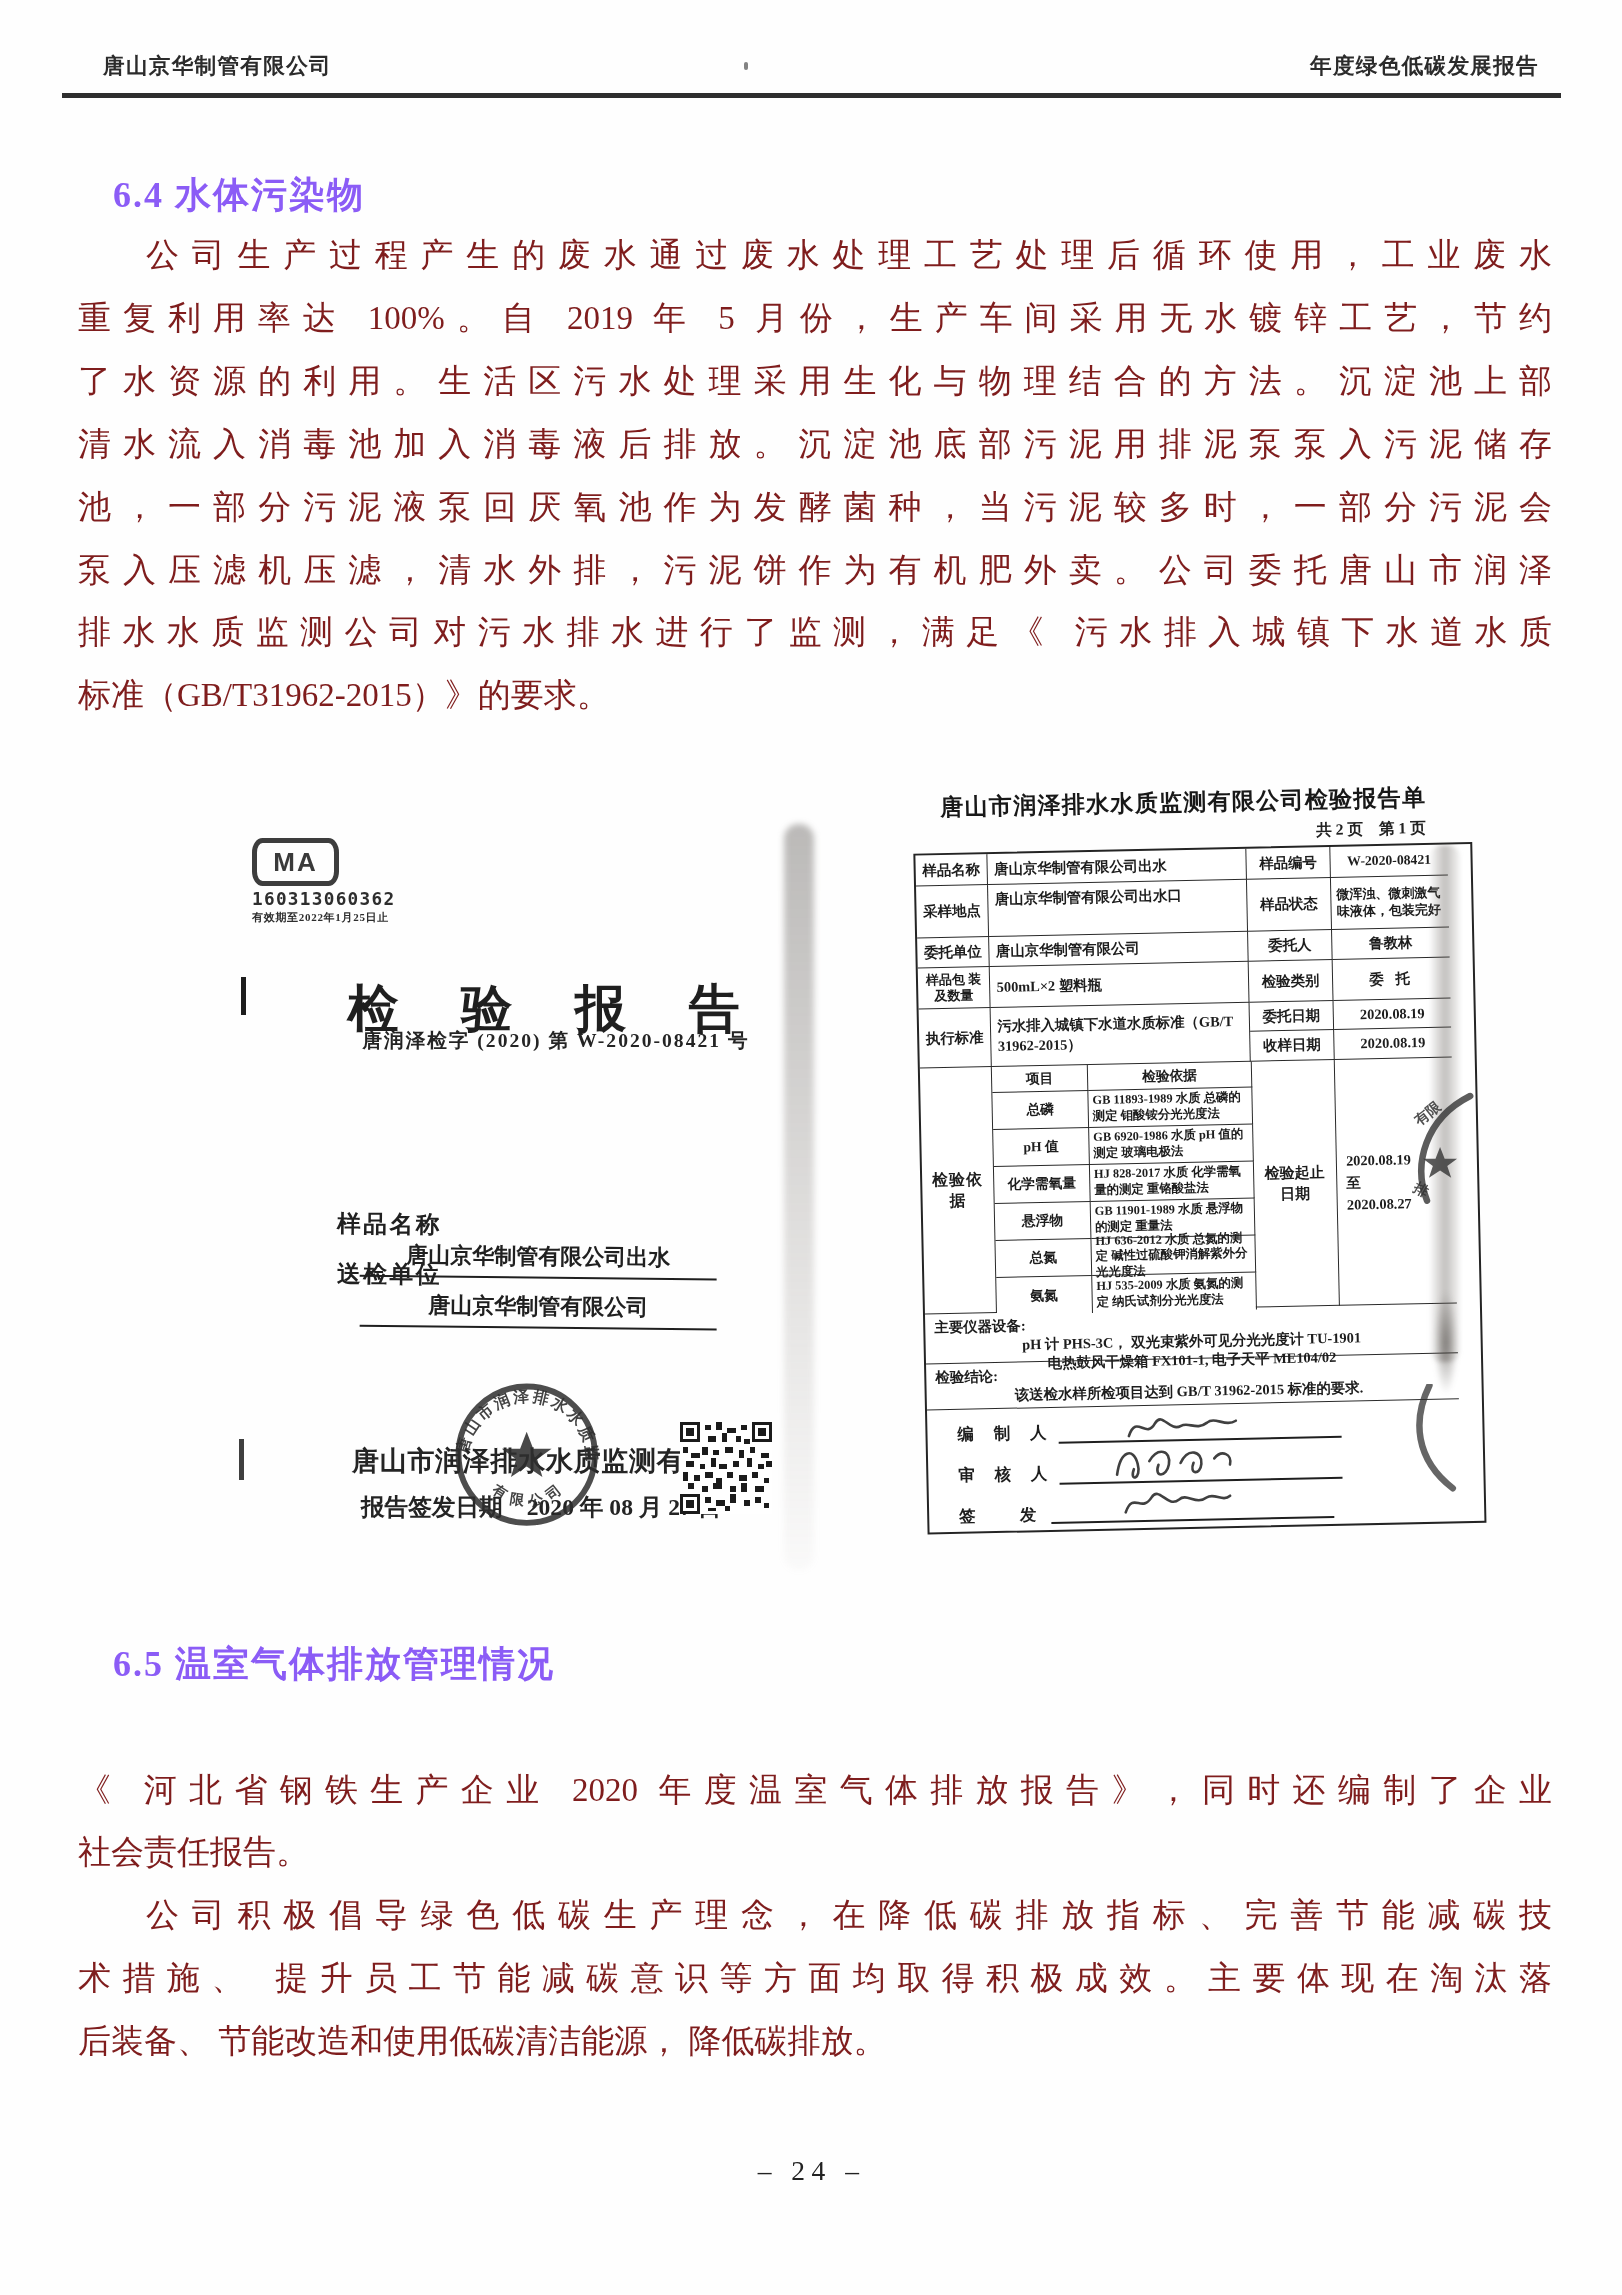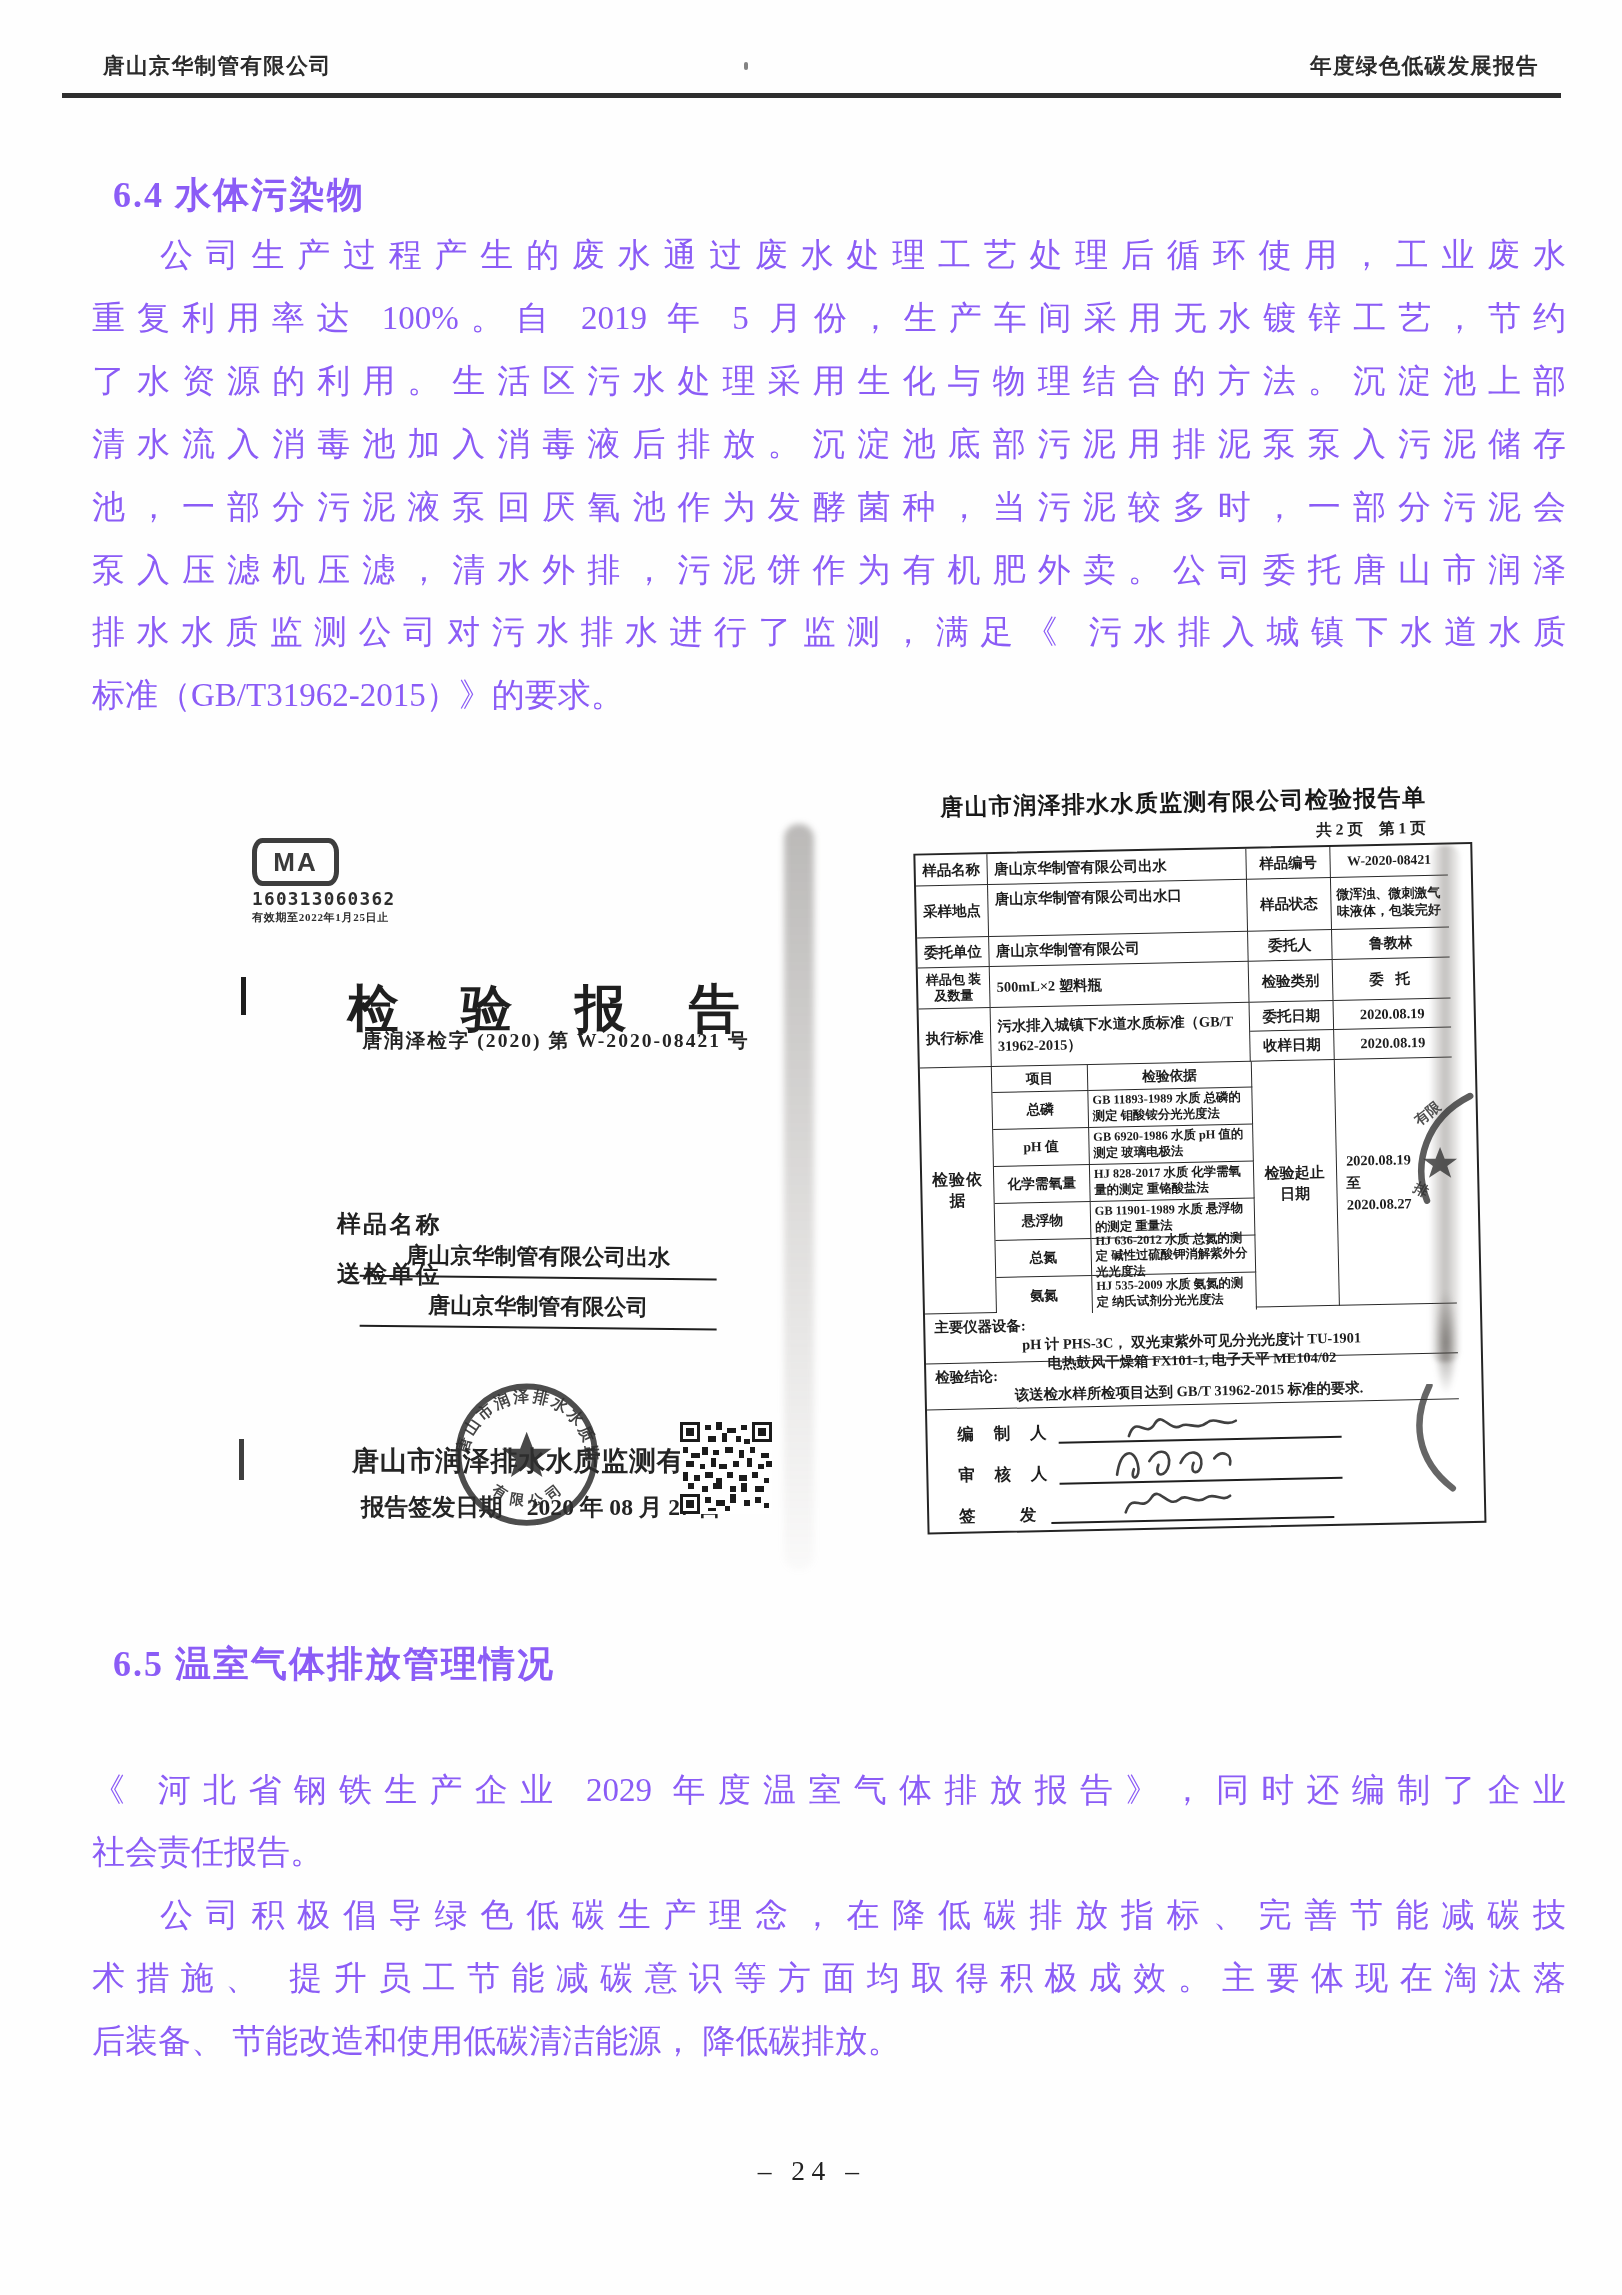--- a/index.html
+++ b/index.html
@@ -5,21 +5,21 @@
   html,body{margin:0;padding:0;background:#e8e8e8;}
   #page{position:relative;width:1623px;height:2295px;background:#fefefe;overflow:hidden;
         font-family:"Liberation Serif",serif;color:#1b1b1b;}
   .abs{position:absolute;}
   
   .hdr{font-size:21.6px;font-weight:600;color:#2b2b2b;letter-spacing:1.3px;}
   .hdr-rule{height:4.6px;background:#2e2e2e;}
   
   .h2{font-size:36px;font-weight:bold;color:#8b5cf6;letter-spacing:2px;}
   
-  .pline{left:92px;width:1474px;font-size:33px;line-height:51px;color:#8b5cf6;
+  .pline{left:78px;width:1474px;font-size:33px;line-height:51px;color:#7f1d1d;
          text-align:justify;text-align-last:justify;text-justify:inter-character;white-space:nowrap;}
   .pline.endleft{text-align:left;text-align-last:left;}
   .indent{text-indent:68px;}
   
   .scan{color:#222;font-weight:bold;}
   .cma-box{width:77px;height:38px;border:5.9px solid #3d3d3d;border-radius:10.5px/14.4px;
            display:flex;align-items:center;justify-content:center;
            font-size:26px;font-weight:bold;color:#3a3a3a;letter-spacing:2px;
            font-family:"Liberation Sans",sans-serif;}
   .cma-num{font-size:17.7px;font-weight:bold;color:#2e2e2e;letter-spacing:1.3px;margin-top:2.6px;
@@ -291,21 +291,21 @@
       <text x="40" y="52" font-size="22" font-weight="bold" fill="#333" transform="rotate(-38 40 52)" opacity=".85">有限</text>
       <text x="30" y="150" font-size="22" font-weight="bold" fill="#333" transform="rotate(30 30 150)" opacity=".85">排</text>
     </svg>
     <svg class="abs" style="left:1210px;top:618px;" width="65" height="111" viewBox="0 0 100 170">
       <path d="M 36,2 C 10,55 14,115 72,160" fill="none" stroke="#333" stroke-width="10" stroke-linecap="round" opacity=".75"></path>
     </svg>
   </div>
 
   <div class="abs h2" style="left:113px;top:1640px;">6.5 温室气体排放管理情况</div>
 
-  <div class="abs pline" style="top:1765px;">《 河北省钢铁生产企业 2029 年度温室气体排放报告》，同时还编制了企业</div>
+  <div class="abs pline" style="top:1765px;">《 河北省钢铁生产企业 2020 年度温室气体排放报告》，同时还编制了企业</div>
   <div class="abs pline endleft" style="top:1827px;">社会责任报告。</div>
   <div class="abs pline indent" style="top:1890px;">公司积极倡导绿色低碳生产理念，在降低碳排放指标、完善节能减碳技</div>
   <div class="abs pline" style="top:1953px;">术措施、 提升员工节能减碳意识等方面均取得积极成效。主要体现在淘汰落</div>
   <div class="abs pline endleft" style="top:2016px;">后装备、 节能改造和使用低碳清洁能源， 降低碳排放。</div>
 
   <div class="abs" style="left:0;top:2155px;width:100%;text-align:center;font-size:27.5px;letter-spacing:6.5px;color:#222;">– 24 –</div>
 
 </div>
 
 

